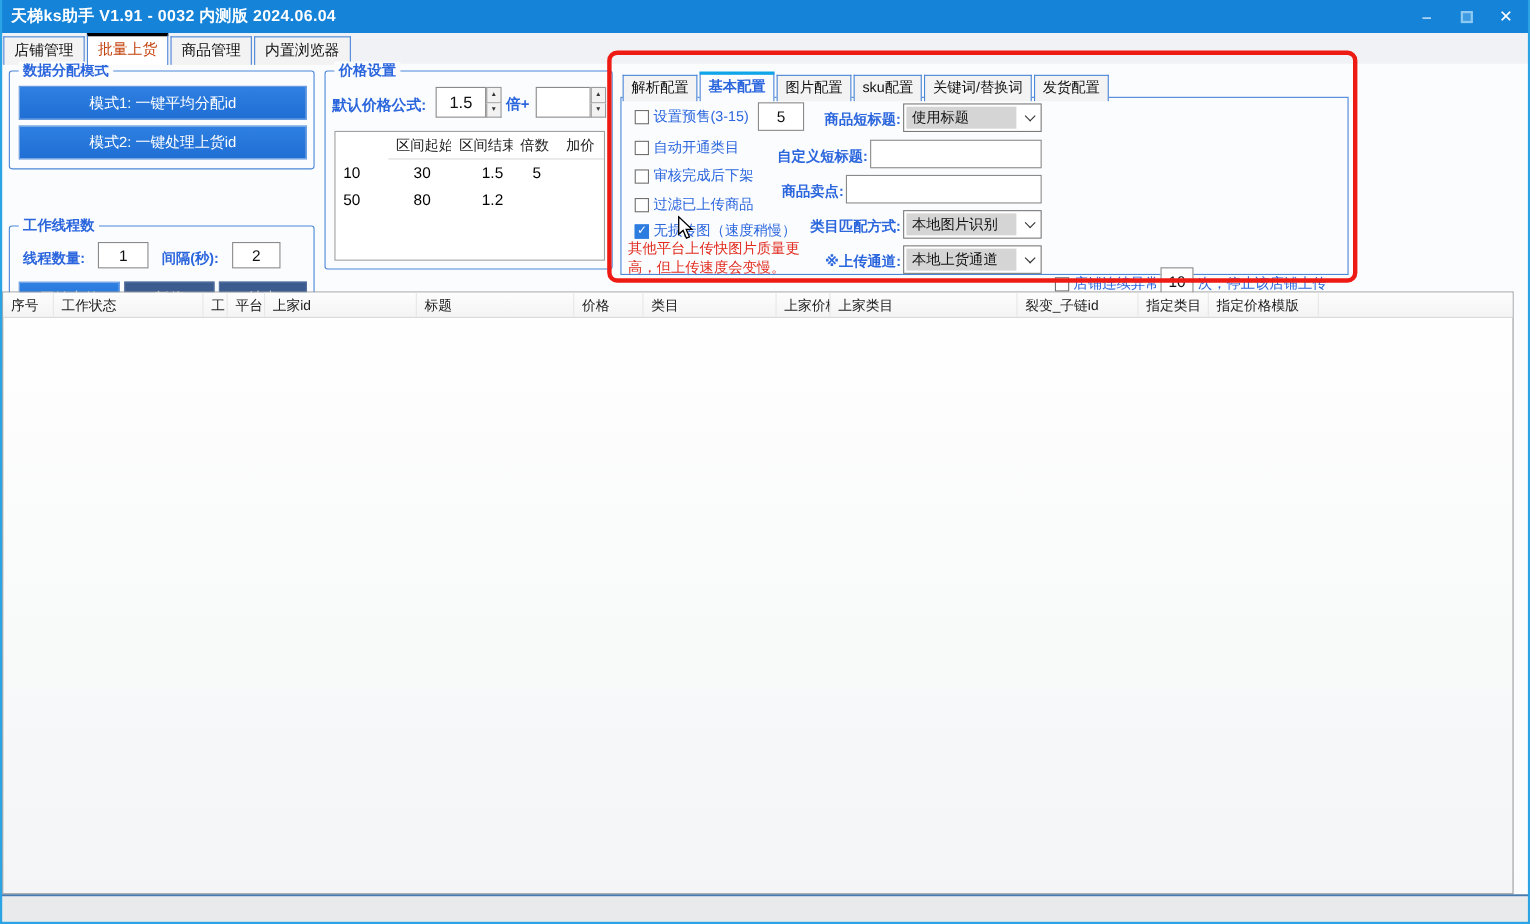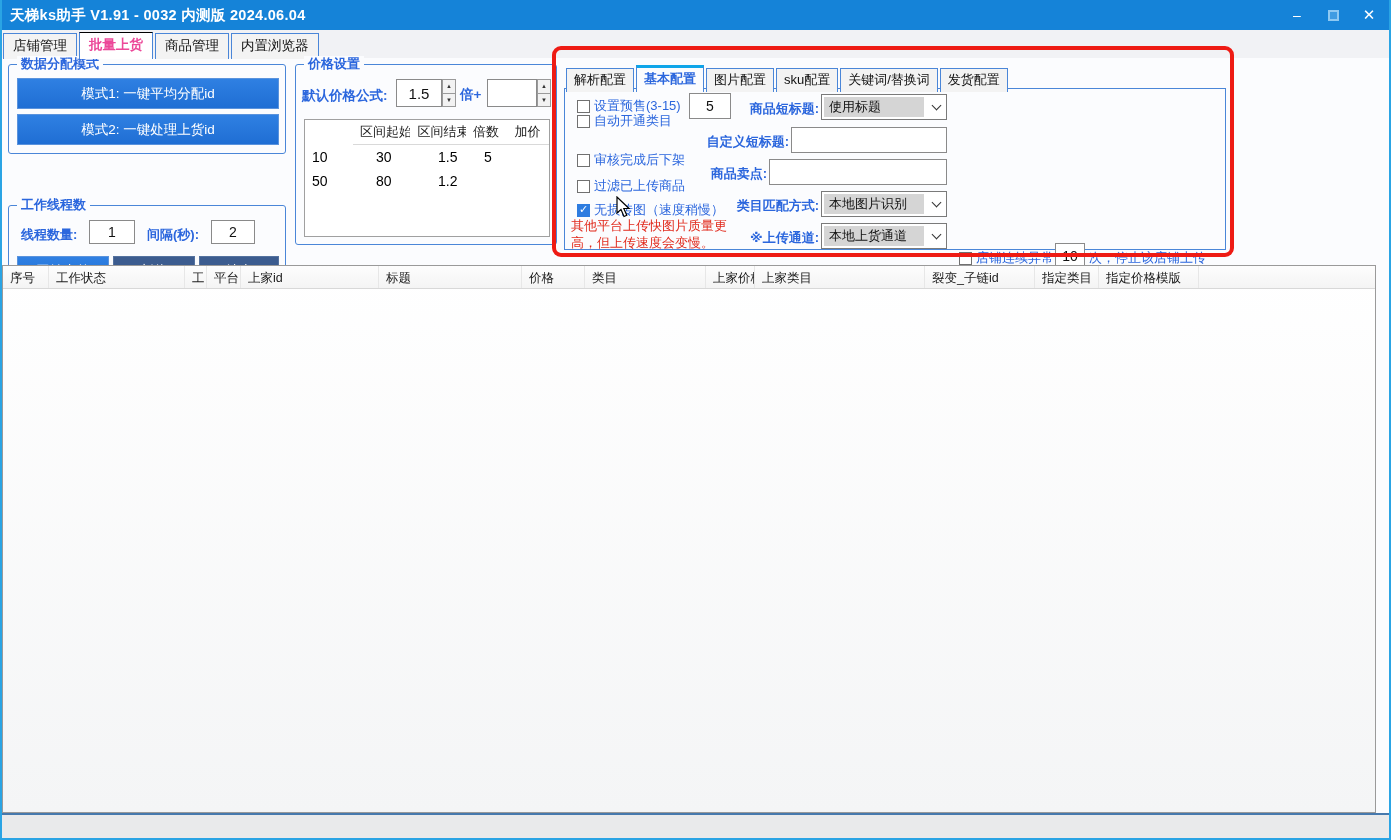--- a/index.html
+++ b/index.html
@@ -17,21 +17,21 @@
   .titlebar { position:absolute; left:0; top:0; width:1391px; height:30px; background:#1583d8; color:#fff; }
   .titlebar .title { position:absolute; left:10px; top:0; line-height:30px; font-size:14.5px; font-weight:bold; letter-spacing:.3px; }
   .win-controls { position:absolute; right:4px; top:0; height:30px; display:flex; }
   .win-btn { width:36px; height:30px; display:flex; align-items:center; justify-content:center; color:#fff; font-size:14px; cursor:default; }
   .win-btn.max span.box { display:inline-block; width:11px; height:11px; border:2px solid #8ec9f2; background:#3f9ce2; }
   .win-btn.close { font-size:15px; }
 
   
   .tabbar { position:absolute; left:0; top:30px; width:1391px; height:28px; background:#f1f2f5; display:flex; align-items:flex-end; padding-left:3px; }
   .mtab { border:1px solid #4a86d8; border-bottom:none; background:#f3f3f3; color:#111; font-size:13.5px; padding:3px 9px 4px; margin-right:2px; position:relative; top:1px; }
-  .mtab.active { background:#fff; color:#ec4899; font-weight:bold; border-top:1px solid #000000; padding-top:3px; padding-bottom:5px; z-index:5; }
+  .mtab.active { background:#fff; color:#c2410c; font-weight:normal; border-top:3px solid #000000; padding-top:3px; padding-bottom:5px; z-index:5; }
 
   .content { position:absolute; left:0; top:58px; width:1220px; height:755px; }
 
   
   .group { position:absolute; border:1px solid #4a86d8; border-radius:3px; }
   .group > .gtitle { position:absolute; top:-9px; left:8px; background:#fbfcfe; color:#2b66dd; font-size:13px; font-weight:bold; padding:0 4px; line-height:16px; }
 
   
   .blue-label { color:#2b66dd; font-size:13px; font-weight:bold; position:absolute; }
   .tbox { position:absolute; border:1px solid #8a8a8a; background:#fff; font-family:inherit; font-size:14px; color:#111; text-align:center; }
@@ -176,21 +176,21 @@
     </div>
 
     <div class="cpanel">
 
       <div class="checkrow" style="left:12px; top:8px;">
         <span class="cbox"></span>
         <span class="clabel">设置预售(3-15)</span>
       </div>
       <input class="tbox" style="left: 124px; top: 4px; width: 42px; height: 26px;" readonly="" value="5">
 
-      <div class="checkrow" style="left:12px; top:23px;">
+      <div class="checkrow" style="left:12px; top:36px;">
         <span class="cbox"></span>
         <span class="clabel">自动开通类目</span>
       </div>
 
       <div class="checkrow" style="left:12px; top:62px;">
         <span class="cbox"></span>
         <span class="clabel">审核完成后下架</span>
       </div>
 
       <div class="checkrow" style="left:12px; top:88px;">

